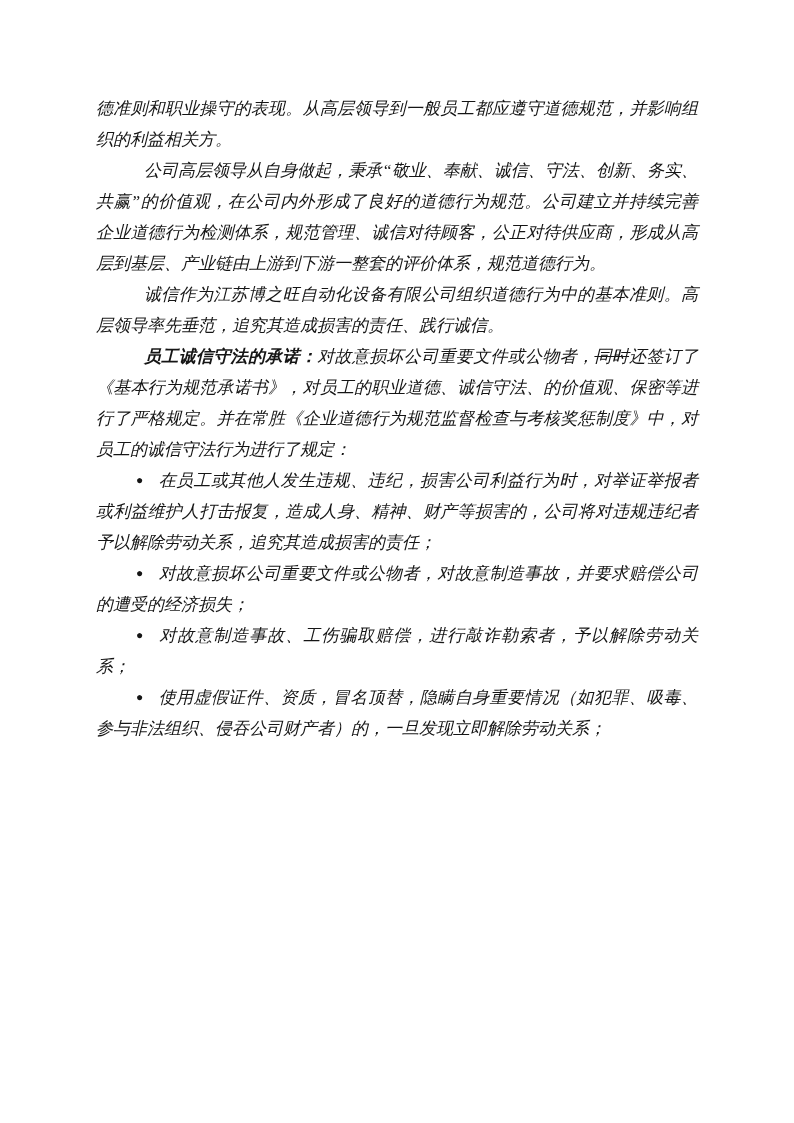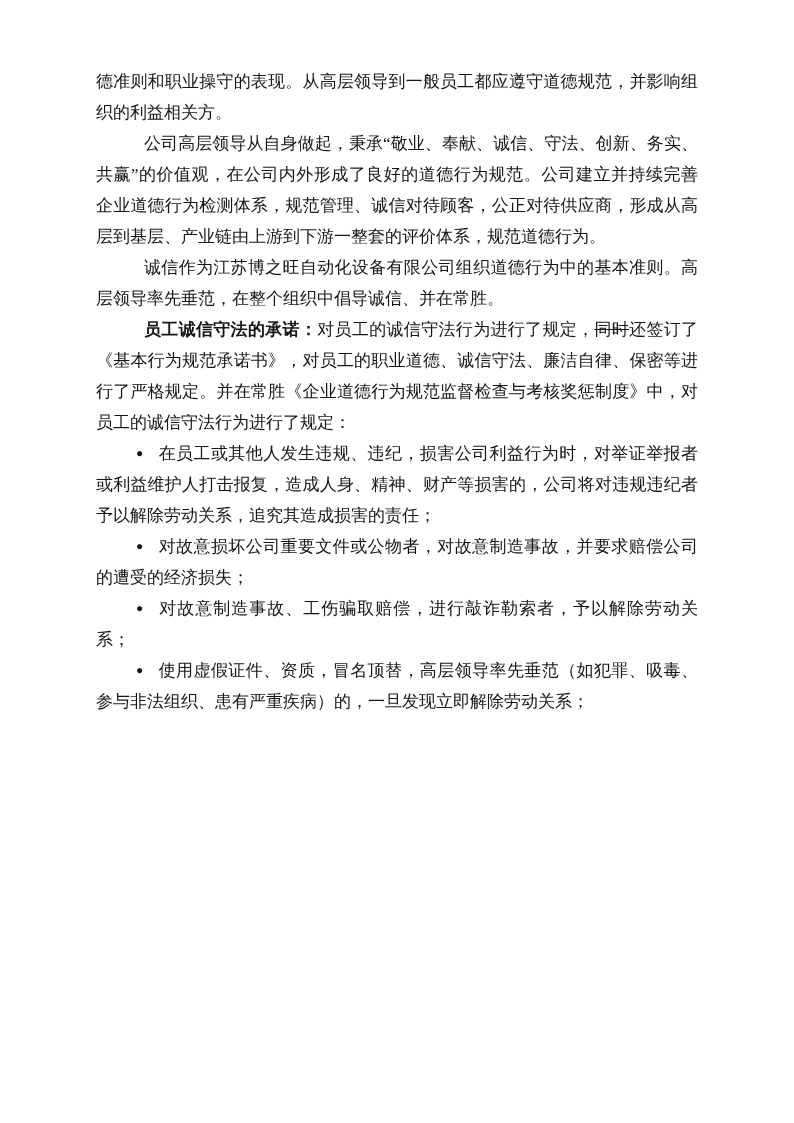--- a/index.html
+++ b/index.html
@@ -6,22 +6,23 @@
     margin: 0;
     padding: 0;
     background: #ffffff;
   }
   .page {
     position: relative;
     width: 794px;
     height: 1123px;
     background: #ffffff;
     box-sizing: border-box;
-    padding: 66px 96px 0 96px;
+    padding: 93px 96px 0 96px;
     overflow: hidden;
+    font-style: italic;
   }
   .content {
     font-family: "Liberation Serif", "DejaVu Serif", serif;
     font-size: 17px;
     line-height: 31px;
     color: #151515;
     text-align: justify;
   }
   p.para {
     margin: 0;
@@ -41,20 +42,20 @@
   .run-bold { font-weight: bold; }
   .run-strike { text-decoration: line-through; }
 </style>
 </head>
 <body>
 
 <div class="page">
   <div class="content" id="doc-content">
       <p class="para body"><span>德准则和职业操守的表现。从高层领导到一般员工都应遵守道德规范，并影响组织的利益相关方。</span></p>
       <p class="para body indent"><span>公司高层领导从自身做起，秉承“敬业、奉献、诚信、守法、创新、务实、共赢”的价值观，在公司内外形成了良好的道德行为规范。公司建立并持续完善企业道德行为检测体系，规范管理、诚信对待顾客，公正对待供应商，形成从高层到基层、产业链由上游到下游一整套的评价体系，规范道德行为。</span></p>
-      <p class="para body indent"><span>诚信作为江苏博之旺自动化设备有限公司组织道德行为中的基本准则。高层领导率先垂范，在整个组织中倡导诚信、并在常胜。</span></p>
-      <p class="para body indent"><span class="run-bold">员工诚信守法的承诺：</span><span>对员工的诚信守法行为进行了规定，</span><span class="run-strike">同时</span><span>还签订了《基本行为规范承诺书》，对员工的职业道德、诚信守法、廉洁自律、保密等进行了严格规定。并在常胜《企业道德行为规范监督检查与考核奖惩制度》中，对员工的诚信守法行为进行了规定：</span></p>
+      <p class="para body indent"><span>诚信作为江苏博之旺自动化设备有限公司组织道德行为中的基本准则。高层领导率先垂范，追究其造成损害的责任、践行诚信。</span></p>
+      <p class="para body indent"><span class="run-bold">员工诚信守法的承诺：</span><span>对故意损坏公司重要文件或公物者，</span><span class="run-strike">同时</span><span>还签订了《基本行为规范承诺书》，对员工的职业道德、诚信守法、的价值观、保密等进行了严格规定。并在常胜《企业道德行为规范监督检查与考核奖惩制度》中，对员工的诚信守法行为进行了规定：</span></p>
       <p class="para bullet"><span class="bullet-marker">●</span><span>在员工或其他人发生违规、违纪，损害公司利益行为时，对举证举报者或利益维护人打击报复，造成人身、精神、财产等损害的，公司将对违规违纪者予以解除劳动关系，追究其造成损害的责任；</span></p>
       <p class="para bullet"><span class="bullet-marker">●</span><span>对故意损坏公司重要文件或公物者，对故意制造事故，并要求赔偿公司的遭受的经济损失；</span></p>
       <p class="para bullet"><span class="bullet-marker">●</span><span>对故意制造事故、工伤骗取赔偿，进行敲诈勒索者，予以解除劳动关系；</span></p>
-      <p class="para bullet"><span class="bullet-marker">●</span><span>使用虚假证件、资质，冒名顶替，高层领导率先垂范（如犯罪、吸毒、参与非法组织、患有严重疾病）的，一旦发现立即解除劳动关系；</span></p>
+      <p class="para bullet"><span class="bullet-marker">●</span><span>使用虚假证件、资质，冒名顶替，隐瞒自身重要情况（如犯罪、吸毒、参与非法组织、侵吞公司财产者）的，一旦发现立即解除劳动关系；</span></p>
     </div>
 </div>
 
 </body></html>

